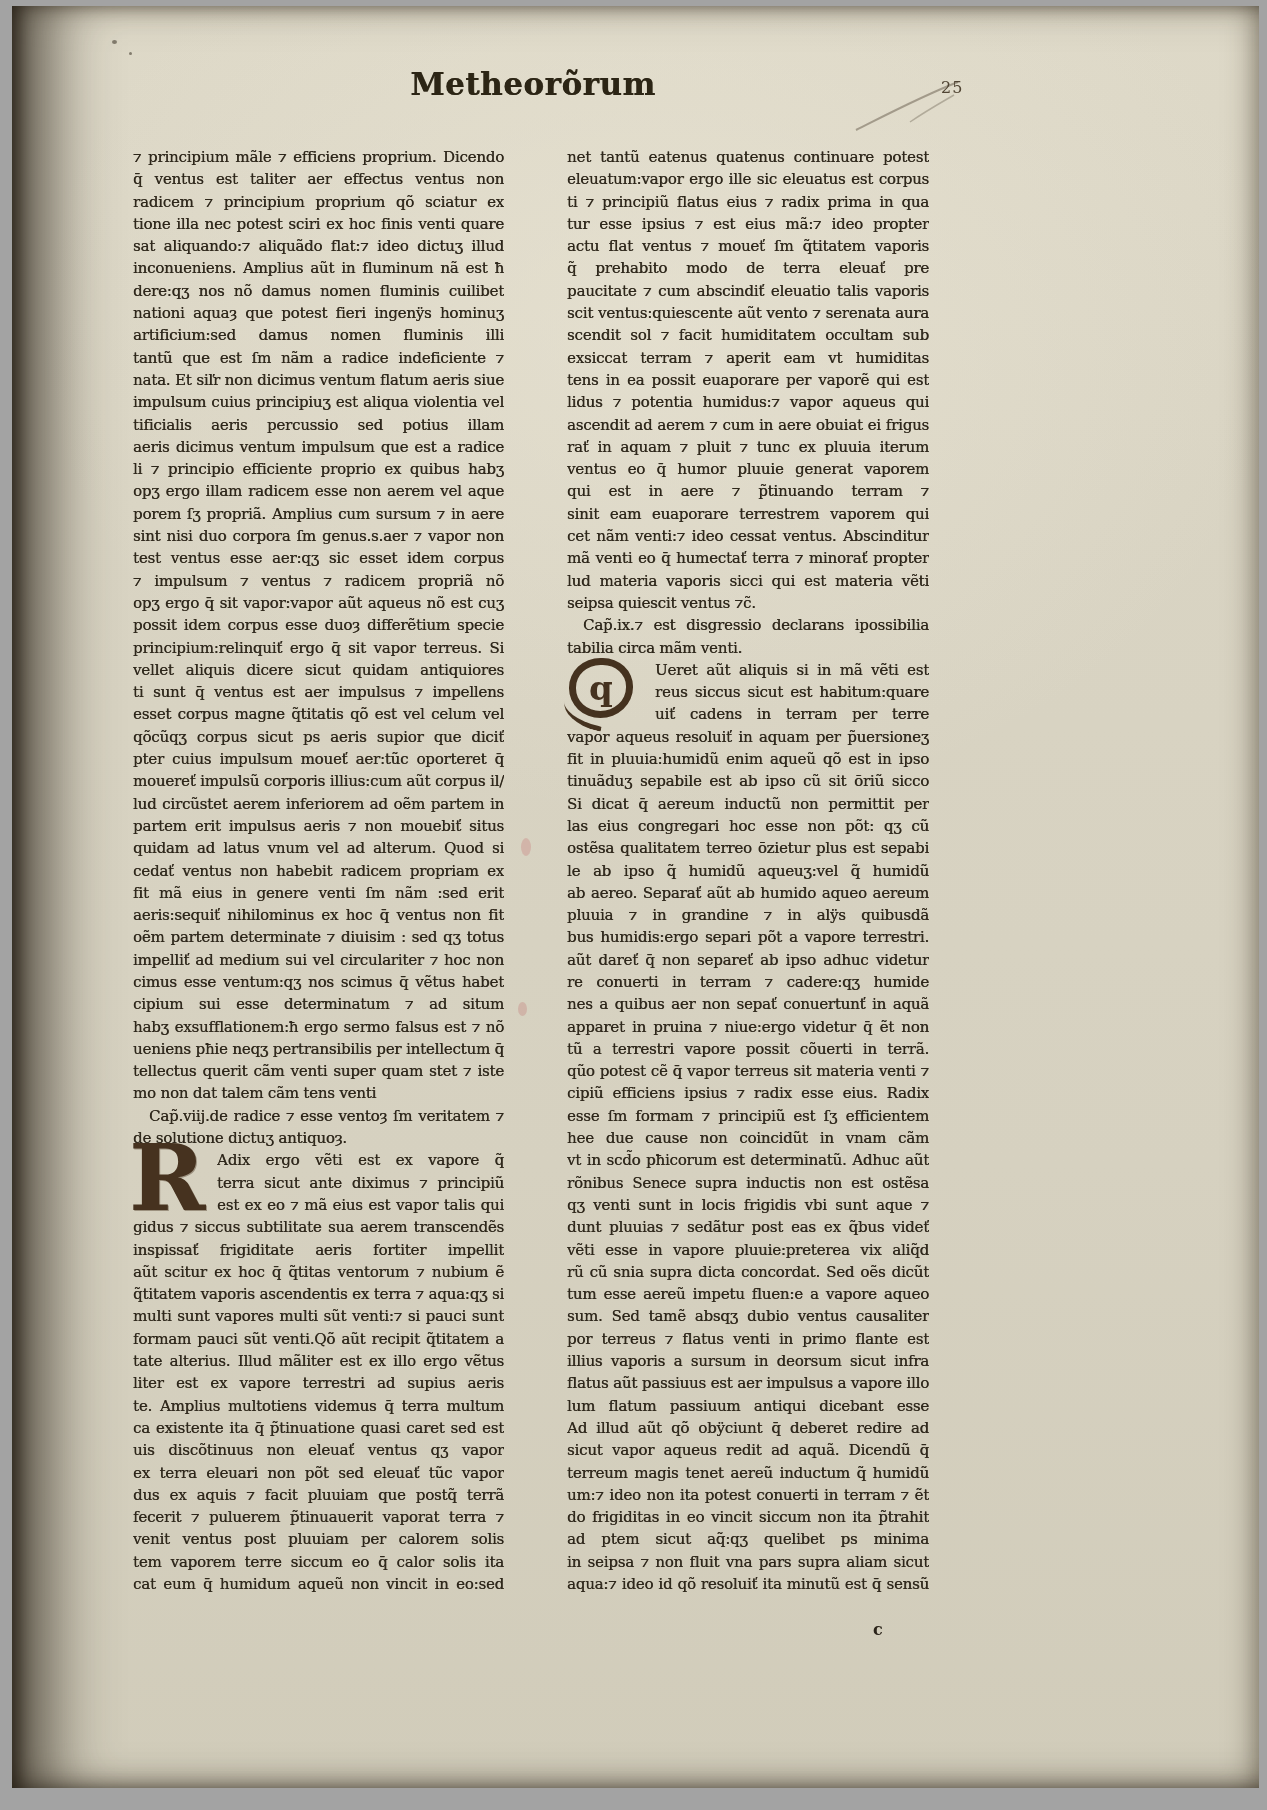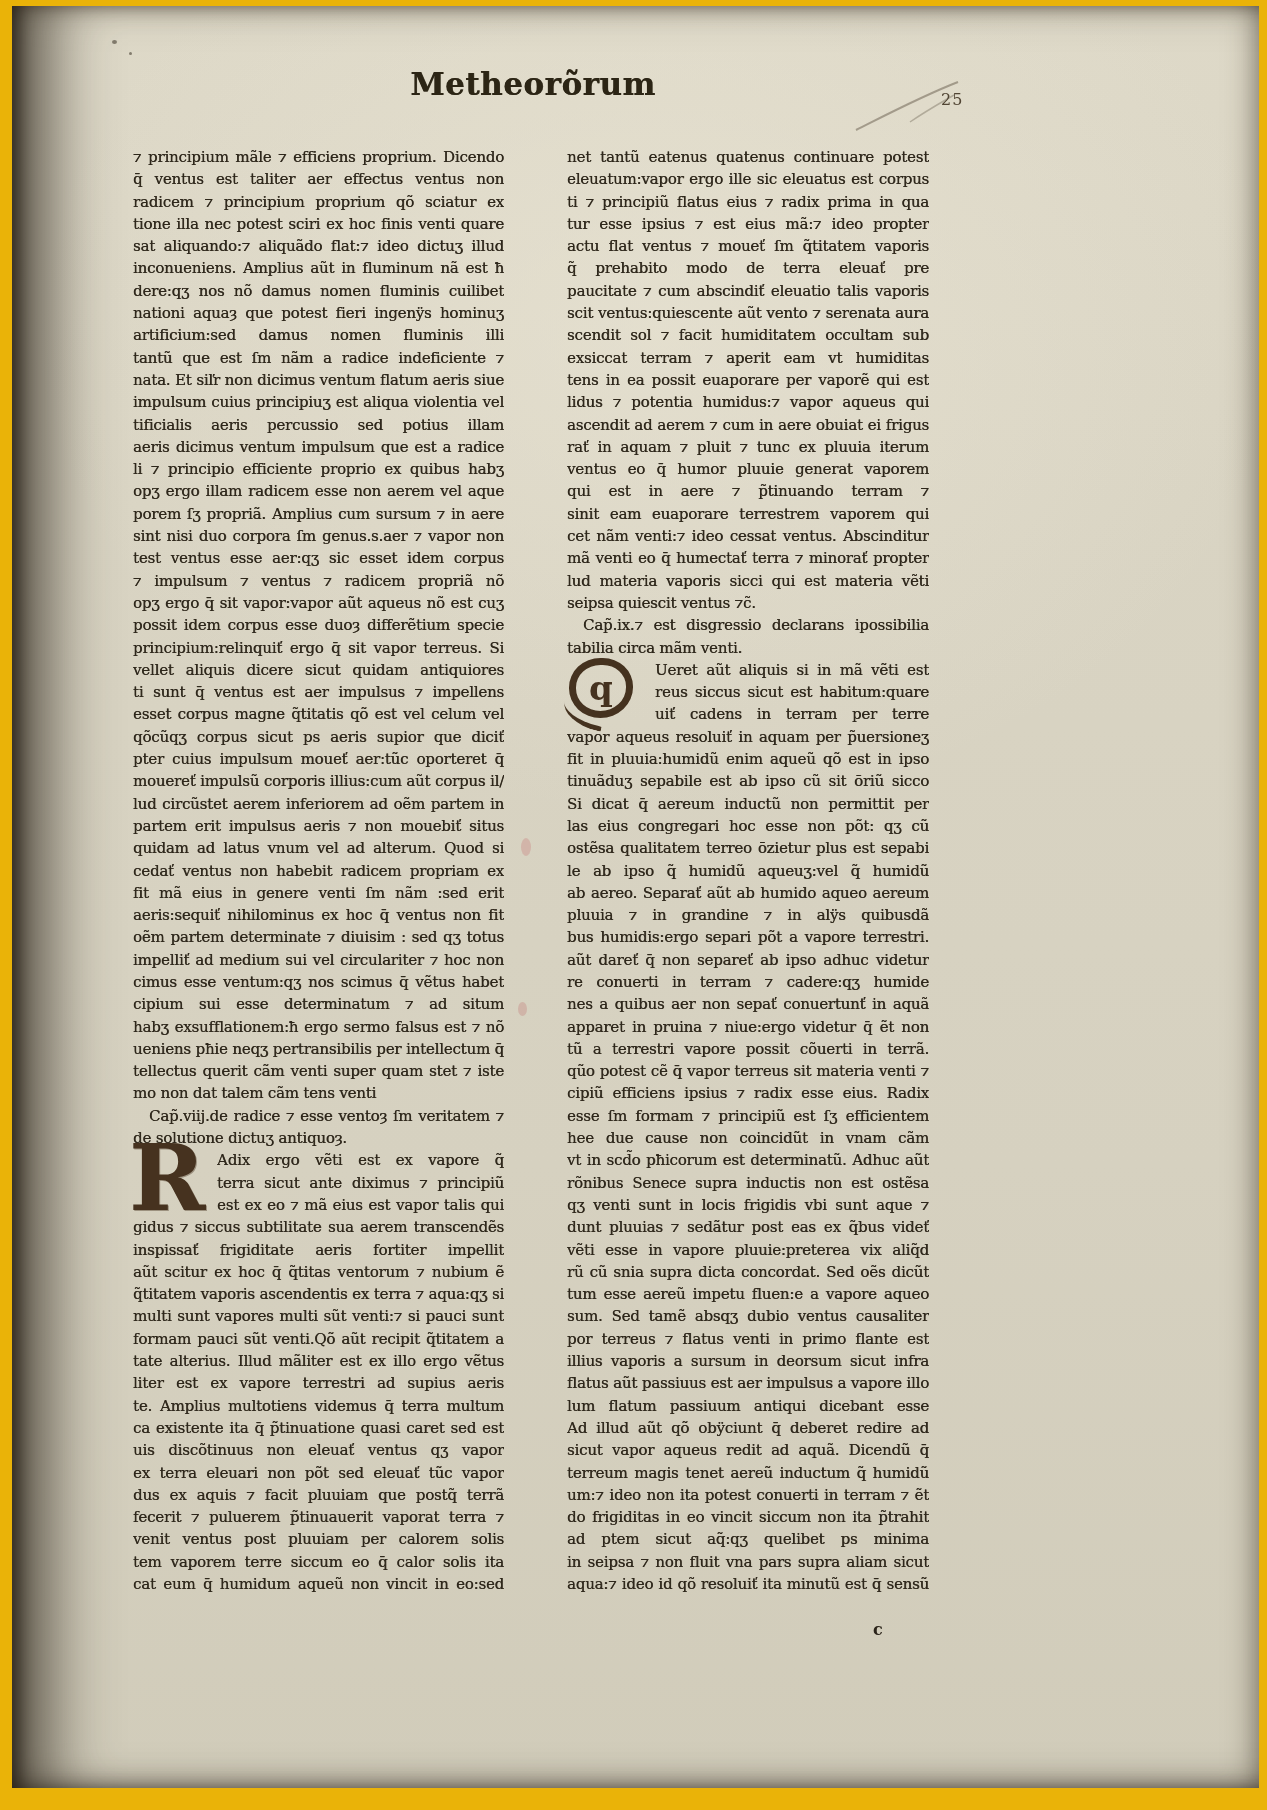--- a/index.html
+++ b/index.html
@@ -1,32 +1,32 @@
 <!DOCTYPE html>
 <html><head>
 <meta charset="utf-8">
 <style>
   html,body{margin:0;padding:0;background:#050403;}
-  #stage{position:relative;width:1267px;height:1810px;background:#eab308;overflow:hidden;
+  #stage{position:relative;width:1267px;height:1810px;background:#a3a3a3;overflow:hidden;
          font-family:"DejaVu Serif","Liberation Serif",serif;}
   
   #paper{position:absolute;left:12px;top:6px;right:8px;bottom:22px;
          background:
            radial-gradient(ellipse 900px 700px at 52% 18%, rgba(235,230,214,.55), rgba(0,0,0,0) 70%),
            linear-gradient(180deg,#ded9c8 0%,#d9d4c3 28%,#d6d1c0 65%,#d1ccba 100%);
          box-shadow:
            inset 70px 0 70px -38px rgba(35,28,18,.8),
            inset 14px 0 18px -8px rgba(25,20,12,.75),
            inset -18px 0 30px -14px rgba(70,60,45,.55),
            inset 0 16px 26px -18px rgba(80,70,52,.5),
            inset 0 -20px 30px -20px rgba(60,50,38,.6);}
   .hdr{position:absolute;top:66px;left:133px;width:800px;text-align:center;
        font-size:31px;font-weight:bold;color:#2c2515;letter-spacing:.5px;
        text-shadow:.4px 0 0 rgba(44,37,21,.85);}
-  .folio{position:absolute;left:941px;top:90px;font-size:16px;color:#514534;
+  .folio{position:absolute;left:941px;top:78px;font-size:16px;color:#514534;
          letter-spacing:1px;}
   .col{position:absolute;top:146px;color:#2e271b;font-size:15px;
        text-shadow:.35px 0 0 rgba(46,39,27,.8);}
   #colL{left:133px;width:371px;}
   #colR{left:567px;width:362px;}
   .line{height:22.3px;line-height:22.3px;overflow:hidden;
         text-align:justify;text-align-last:justify;letter-spacing:-.2px;}
   .line.end{text-align-last:left;}
   .line.ch{text-indent:16px;}
   #colL .line.ini{margin-left:84px;}

